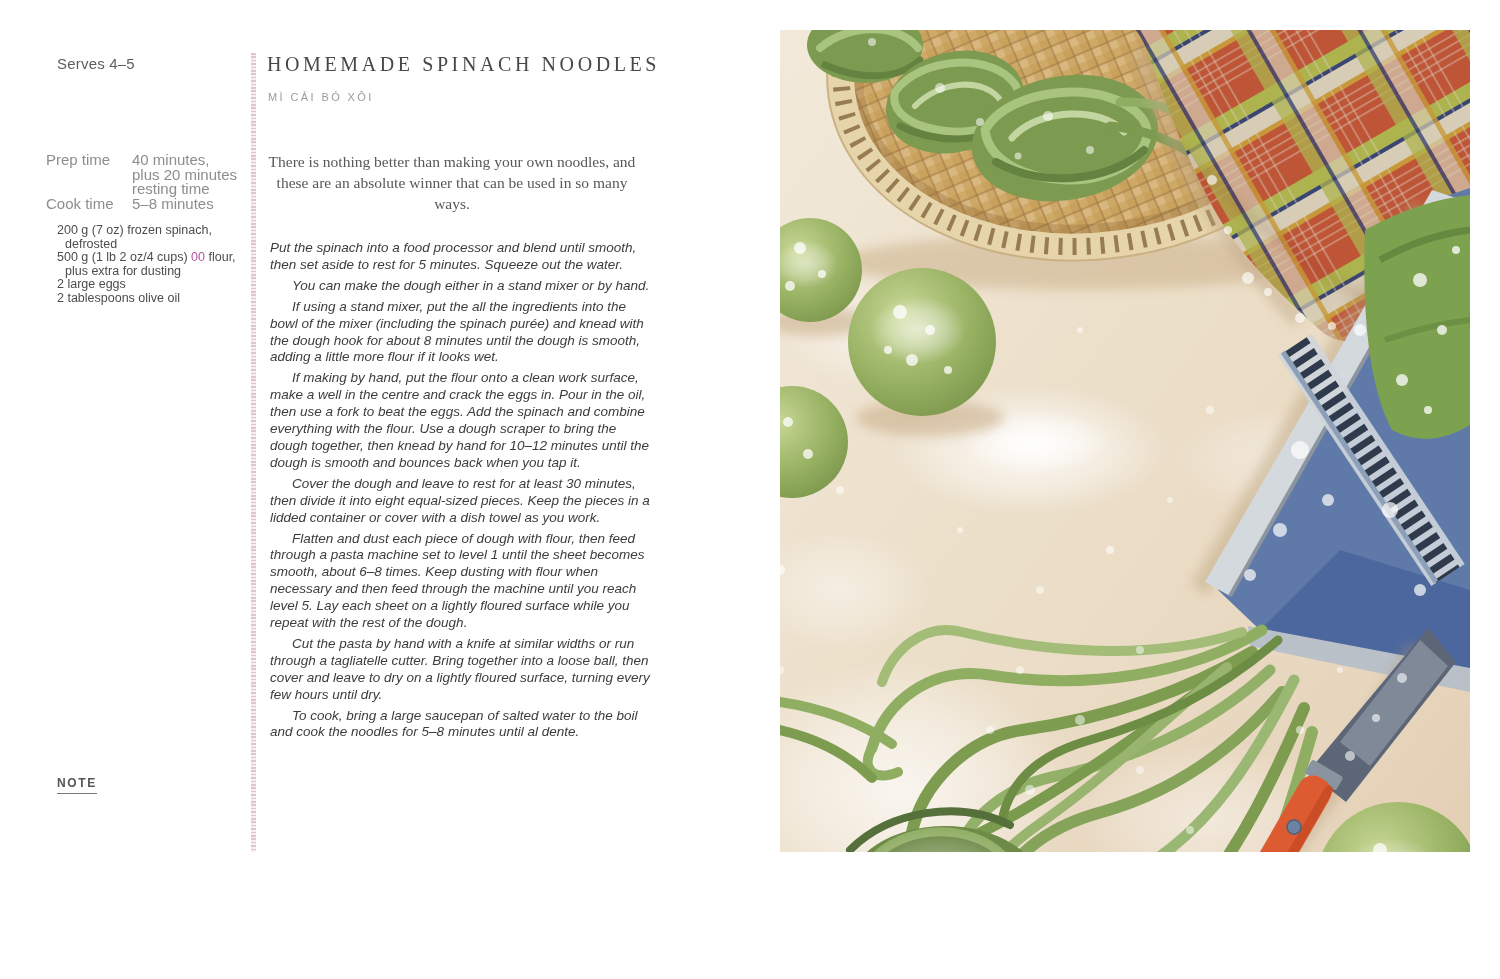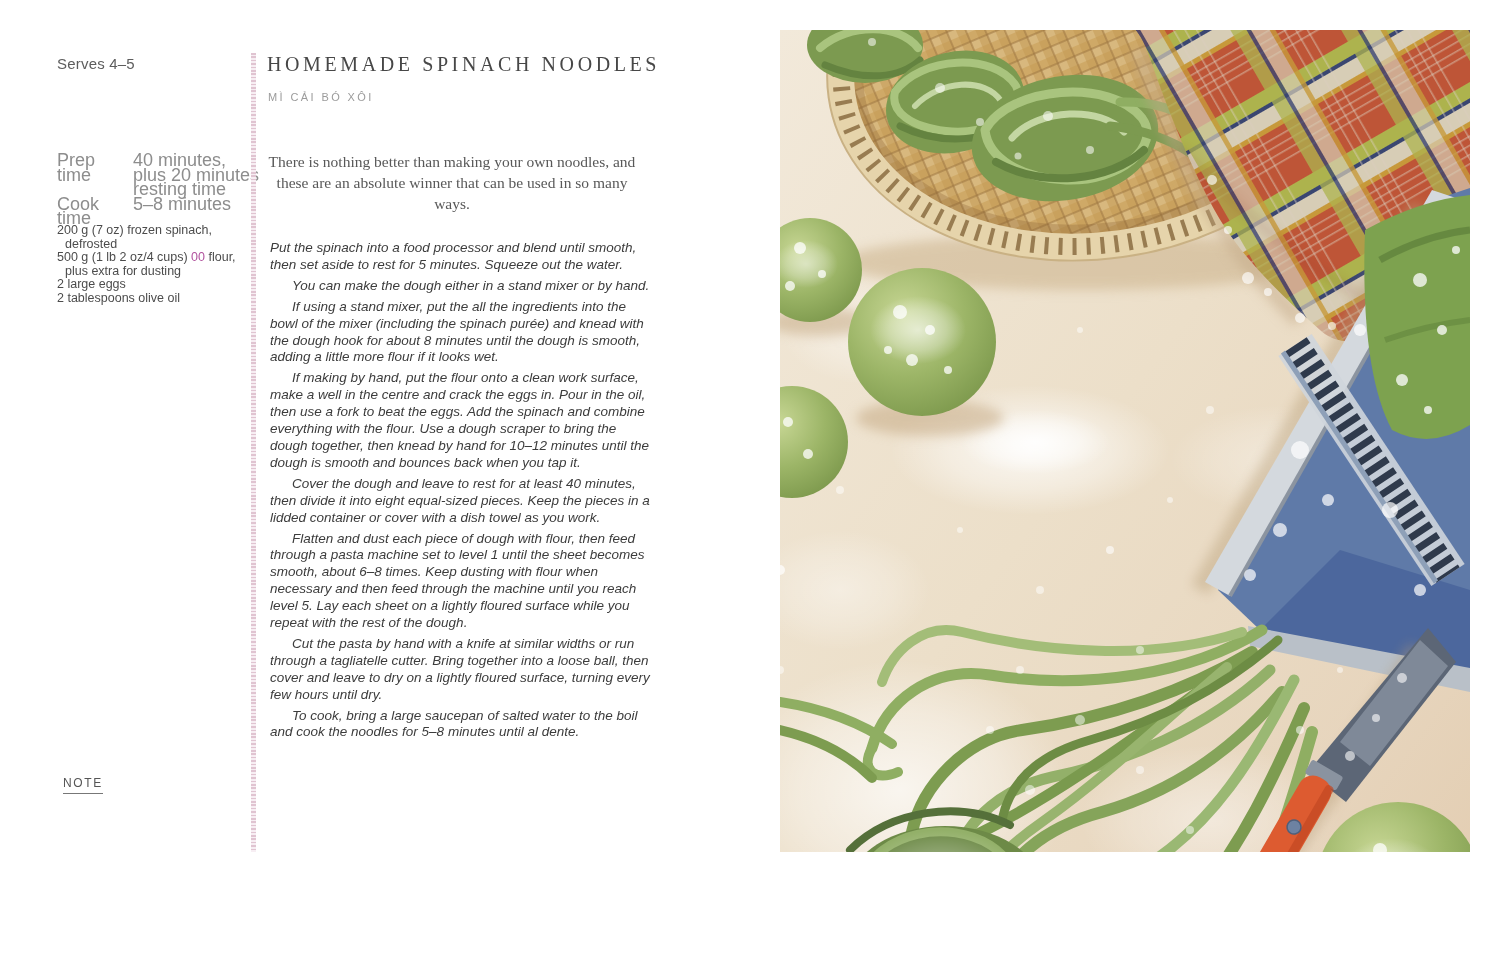--- a/index.html
+++ b/index.html
@@ -1,25 +1,25 @@
 <!DOCTYPE html>
 <html><head>
 <meta charset="utf-8">
 <style>
   html,body{margin:0;padding:0;background:#ffffff;}
   .spread{position:relative;width:1500px;height:852px;background:#ffffff;overflow:hidden;
           font-family:"Liberation Sans",sans-serif;color:#444;}
   
   .serves{position:absolute;left:57px;top:55px;font-size:15px;color:#5d5d5d;letter-spacing:.2px;}
-  .times{position:absolute;left:57px;top:153px;display:grid;grid-template-columns:70px auto;
-         column-gap:6px;font-size:18px;line-height:14.6px;color:#8d8d8d;}
+  .times{position:absolute;left:46px;top:153px;display:grid;grid-template-columns:70px auto;
+         column-gap:16px;font-size:15px;line-height:14.6px;color:#8d8d8d;}
   .ingredients{position:absolute;left:57px;top:224px;width:200px;font-size:12.5px;line-height:13.6px;color:#4c4c4c;}
   .ing{padding-left:8px;text-indent:-8px;}
   .accent{color:#b1539e;}
-  .note{position:absolute;left:63px;top:776px;width:192px;font-size:12.5px;line-height:15.4px;color:#4c4c4c;}
+  .note{position:absolute;left:57px;top:776px;width:192px;font-size:12.5px;line-height:15.4px;color:#4c4c4c;font-weight:bold;}
   .note-head{display:inline-block;font-size:12px;letter-spacing:1.6px;color:#555;
              border-bottom:1px solid #777;padding-bottom:2px;margin-bottom:8px;}
   .note-paras p{margin:0;}
   .note-paras p + p{text-indent:14px;}
   
   .divider{position:absolute;left:251px;top:53px;width:5px;height:843px;
            background:repeating-linear-gradient(180deg,#e0c4d1 0 1.6px,#f7eef3 1.6px 3.4px);}
   
   .title{position:absolute;left:267px;top:53px;font-family:"Liberation Serif",serif;font-weight:400;
          font-size:20px;letter-spacing:3.6px;color:#474747;}
@@ -64,21 +64,21 @@
   <div class="divider"></div>
 
   <div class="title">HOMEMADE SPINACH NOODLES</div>
   <div class="subtitle">MÌ CẢI BÓ XÔI</div>
   <div class="intro">There is nothing better than making your own noodles, and these are an absolute winner that can be used in so many ways.</div>
   <div class="method" id="method">
       <p>Put the spinach into a food processor and blend until smooth, then set aside to rest for 5 minutes. Squeeze out the water.</p>
       <p>You can make the dough either in a stand mixer or by hand.</p>
       <p>If using a stand mixer, put the all the ingredients into the bowl of the mixer (including the spinach purée) and knead with the dough hook for about 8 minutes until the dough is smooth, adding a little more flour if it looks wet.</p>
       <p>If making by hand, put the flour onto a clean work surface, make a well in the centre and crack the eggs in. Pour in the oil, then use a fork to beat the eggs. Add the spinach and combine everything with the flour. Use a dough scraper to bring the dough together, then knead by hand for 10–12 minutes until the dough is smooth and bounces back when you tap it.</p>
-      <p>Cover the dough and leave to rest for at least 40 minutes, then divide it into eight equal-sized pieces. Keep the pieces in a lidded container or cover with a dish towel as you work.</p>
+      <p>Cover the dough and leave to rest for at least 30 minutes, then divide it into eight equal-sized pieces. Keep the pieces in a lidded container or cover with a dish towel as you work.</p>
       <p>Flatten and dust each piece of dough with flour, then feed through a pasta machine set to level 1 until the sheet becomes smooth, about 6–8 times. Keep dusting with flour when necessary and then feed through the machine until you reach level 5. Lay each sheet on a lightly floured surface while you repeat with the rest of the dough.</p>
       <p>Cut the pasta by hand with a knife at similar widths or run through a tagliatelle cutter. Bring together into a loose ball, then cover and leave to dry on a lightly floured surface, turning every few hours until dry.</p>
       <p>To cook, bring a large saucepan of salted water to the boil and cook the noodles for 5–8 minutes until al dente.</p>
     </div>
 
   <div class="pagenum">212</div>
   <div class="section">BASICS</div>
   <svg class="leaf" viewBox="0 0 32 48">
     <g transform="rotate(8 16 24)">
       <path d="M15,2 C27,13 31,30 23,40 C19,45 10,45 7,38 C1,26 5,11 15,2 Z" fill="#cf4f95"></path>

